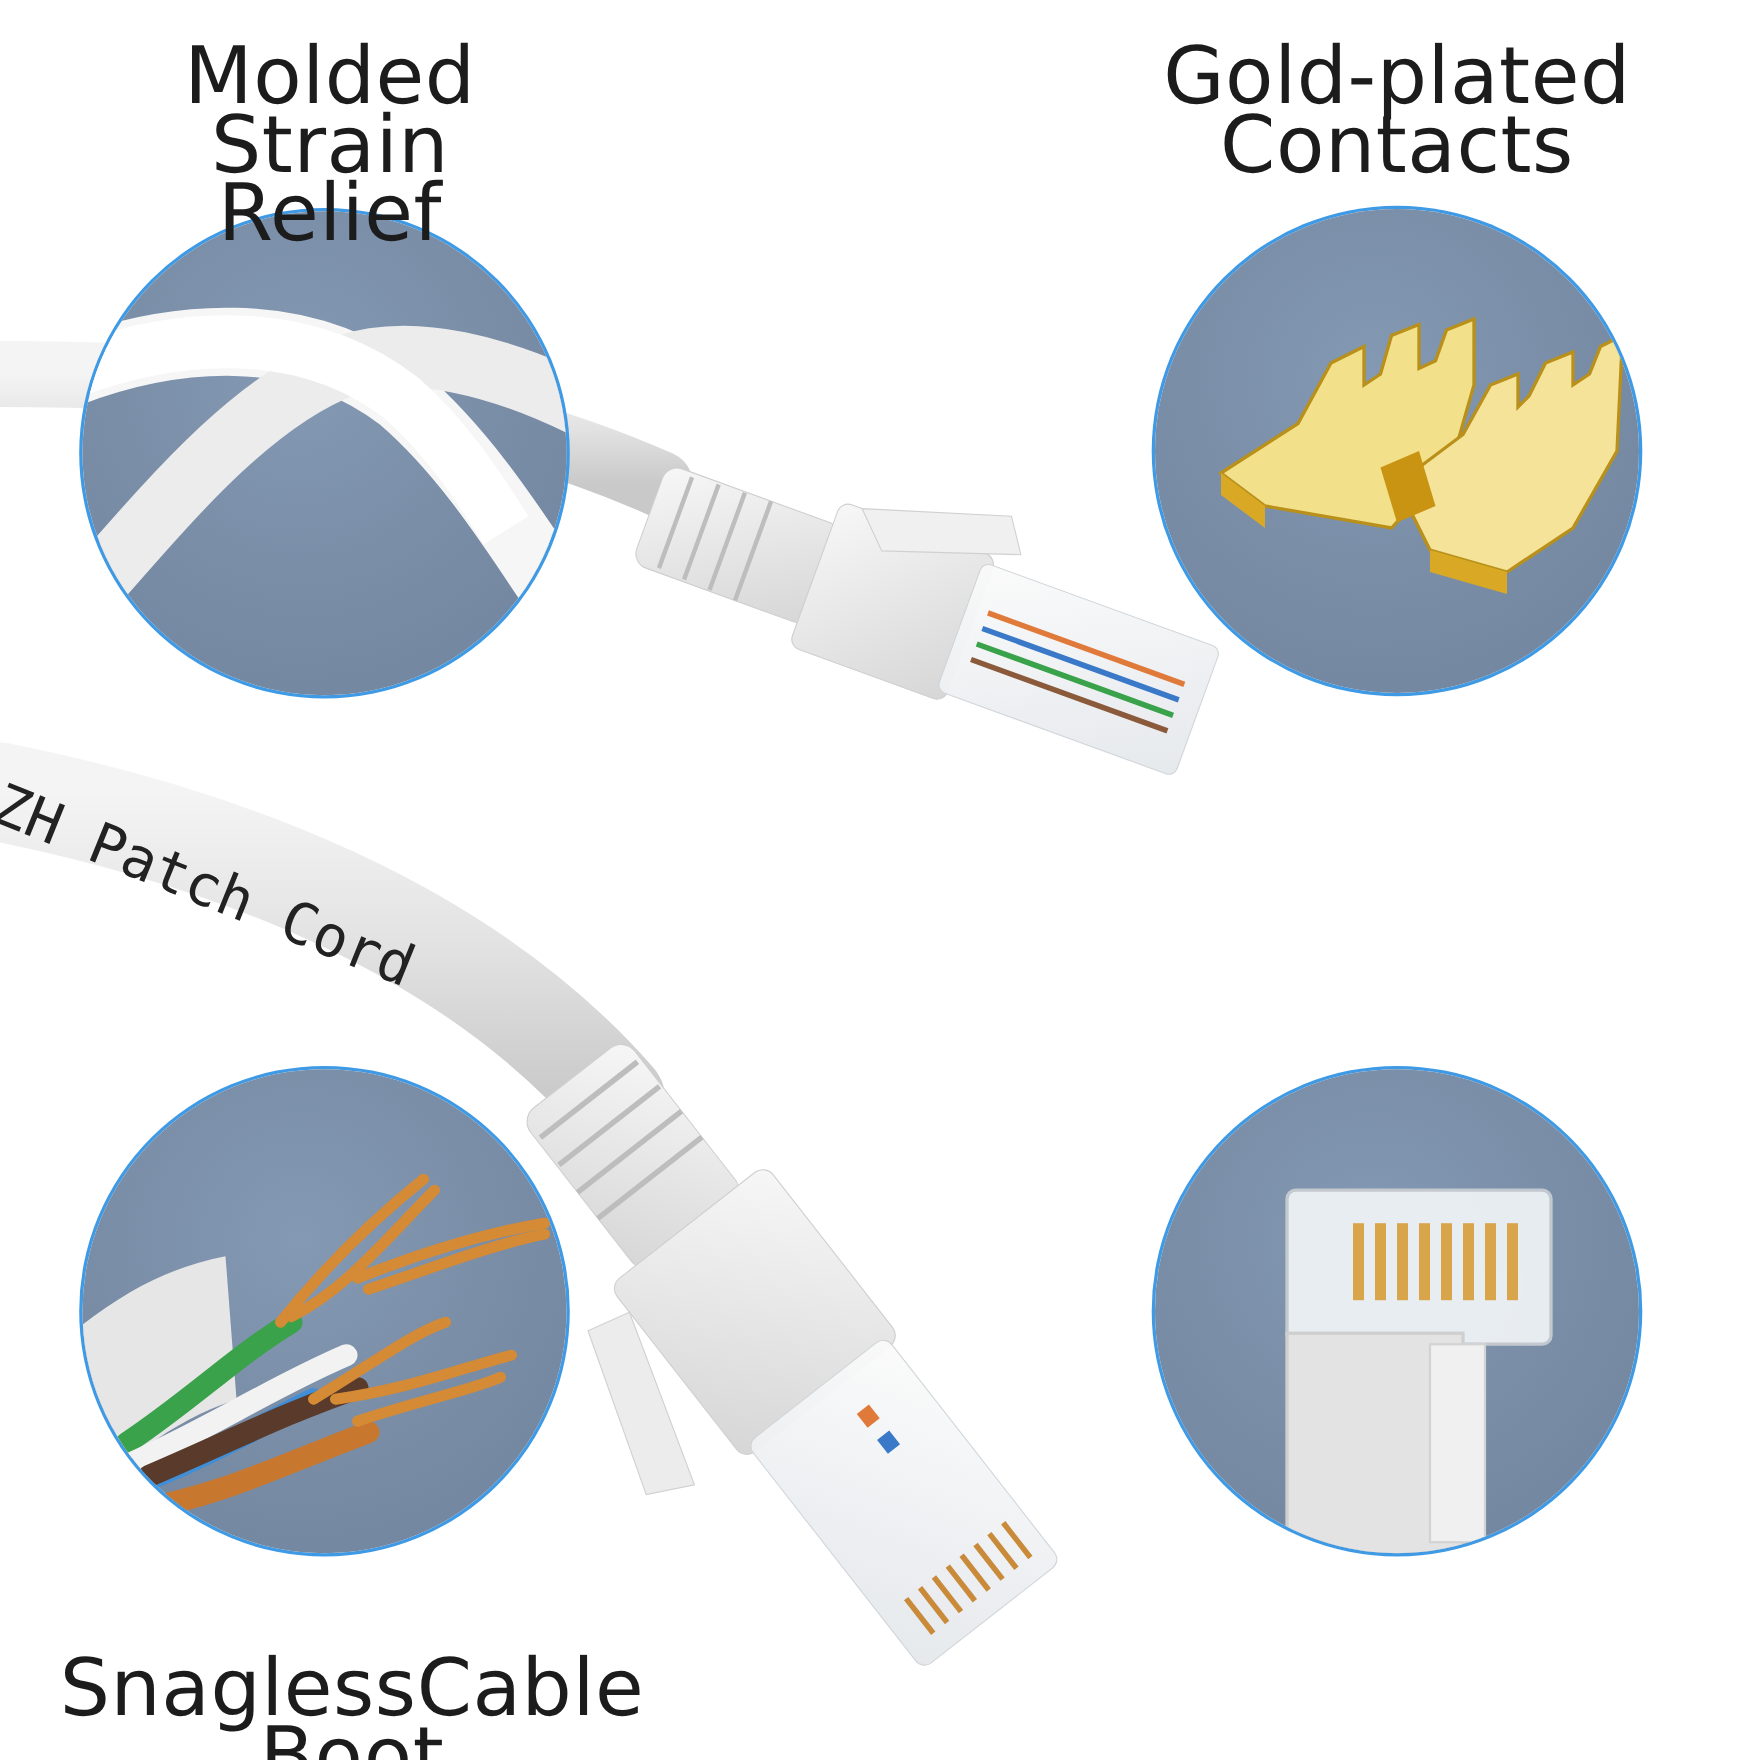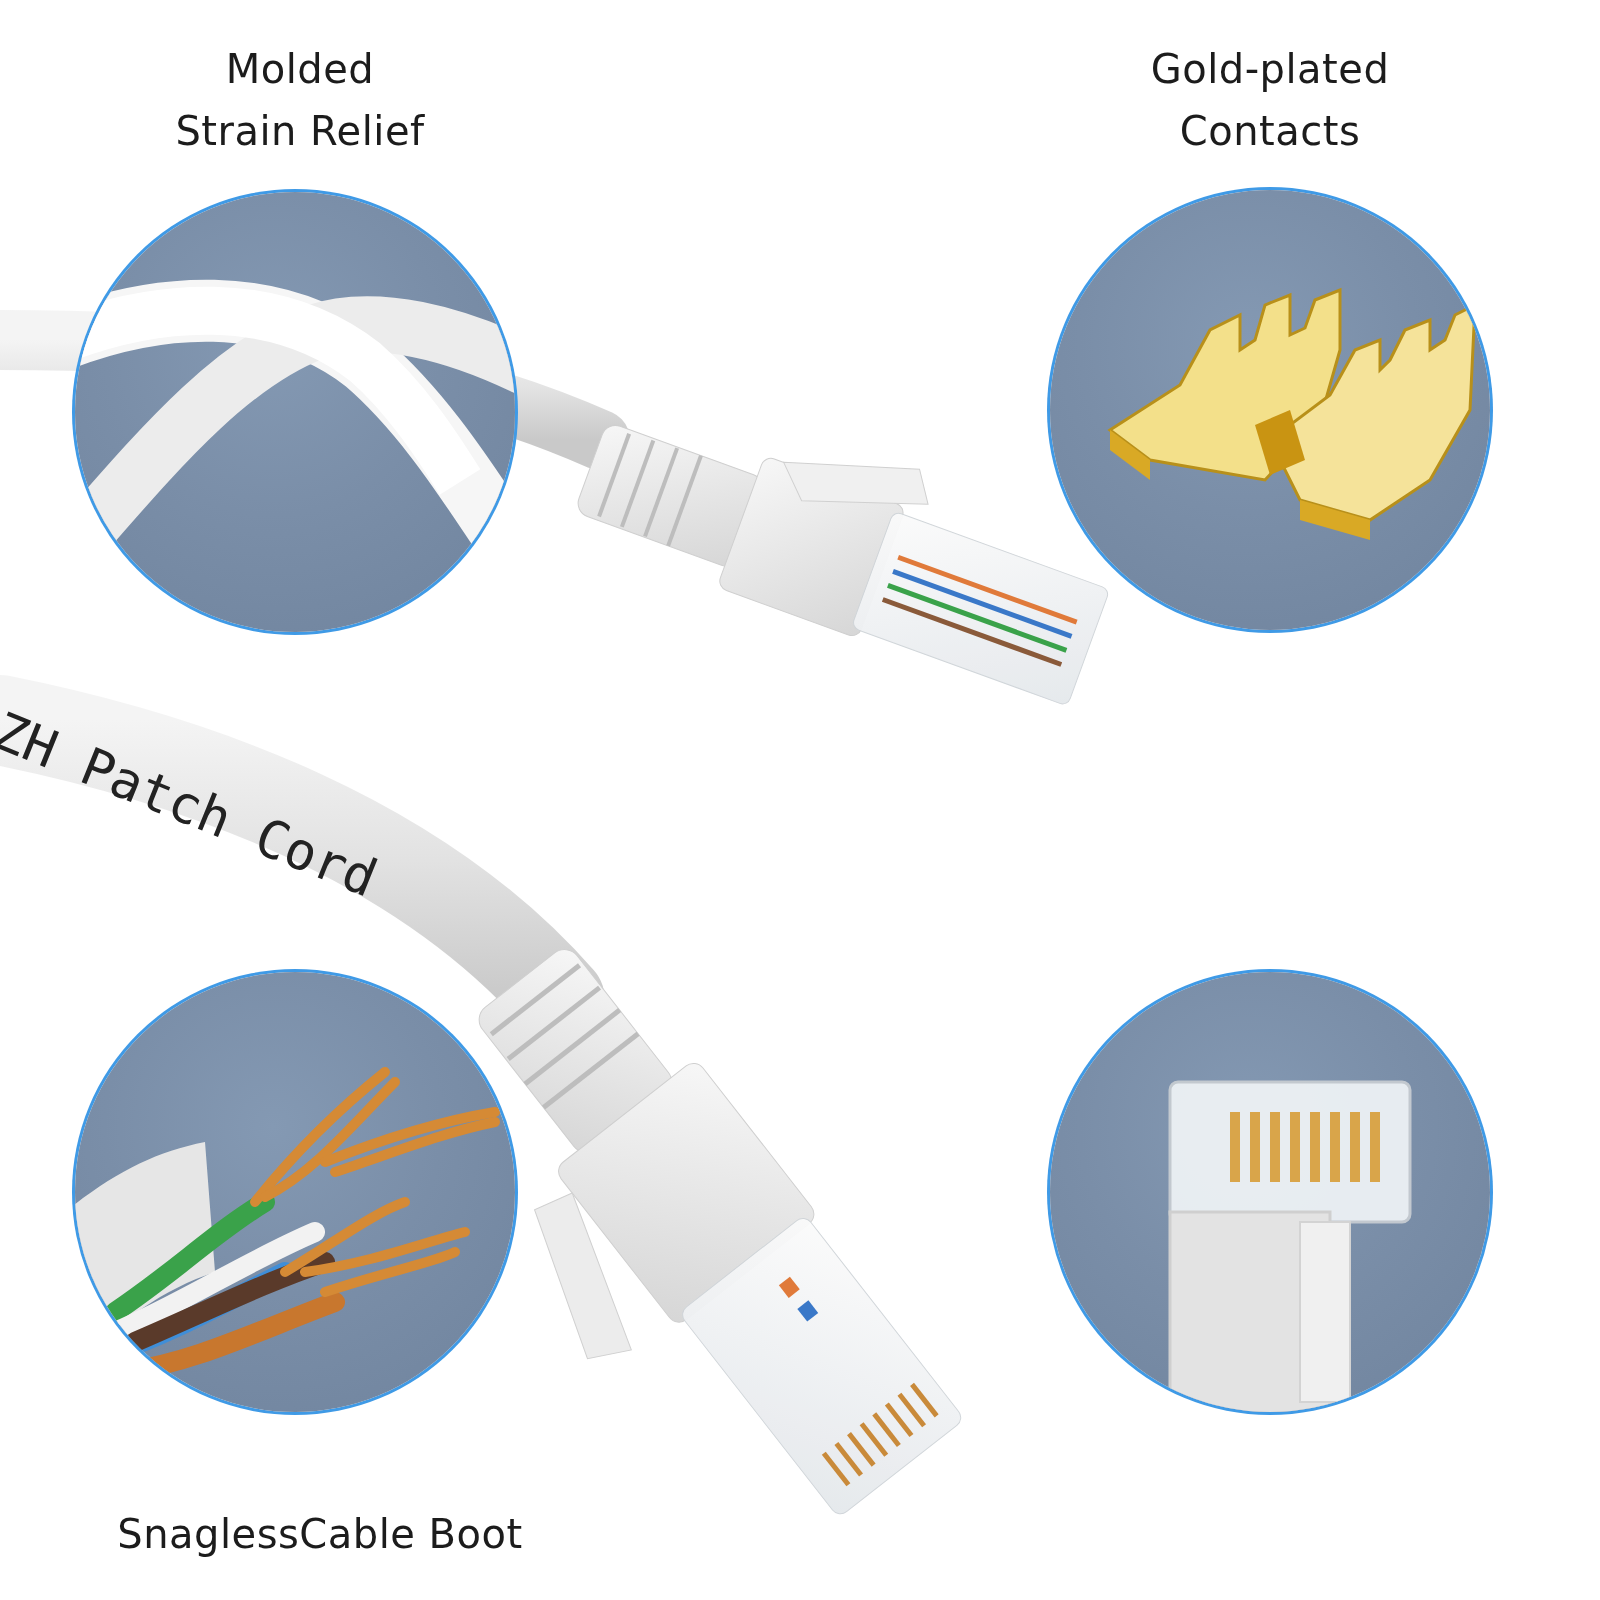--- a/index.html
+++ b/index.html
@@ -1,19 +1,19 @@
 <!DOCTYPE html>
 <html><head>
 <meta charset="utf-8">
 <style>
   html, body { margin:0; padding:0; background:#ffffff; }
   body { width:1600px; height:1600px; position:relative; overflow:hidden;
          font-family:"DejaVu Sans","Liberation Sans",sans-serif; color:#1a1a1a; }
   .stage { position:absolute; left:0; top:0; width:1600px; height:1600px; }
-  .label { position:absolute; text-align:center; font-size:40px; line-height:62px; color:#1c1c1c; letter-spacing:0.5px; }
+  .label { position:absolute; text-align:center; font-size:72px; line-height:62px; color:#1c1c1c; letter-spacing:0.5px; }
   .label span { display:block; }
   .callout { position:absolute; width:440px; height:440px; border-radius:50%; overflow:hidden;
              background:radial-gradient(circle at 45% 35%, #8499b3 0%, #7a8ea8 45%, #6f839d 100%);
              box-shadow:0 0 0 3px #3f9ae6; }
   .callout svg { position:absolute; left:0; top:0; width:440px; height:440px; }
   .scene { position:absolute; left:0; top:0; width:1600px; height:1600px; pointer-events:none; }
 </style>
 </head>
 <body>
 

